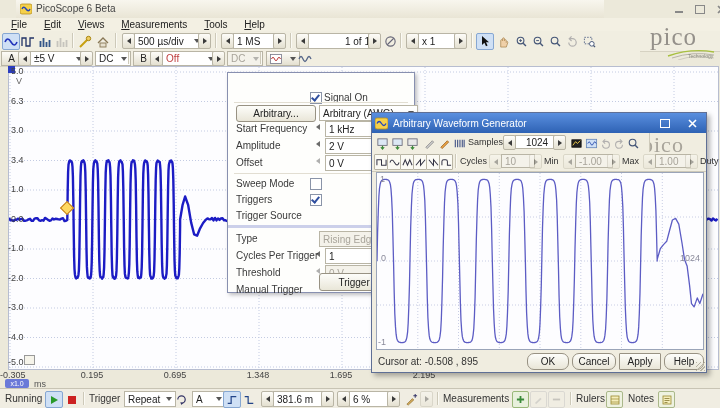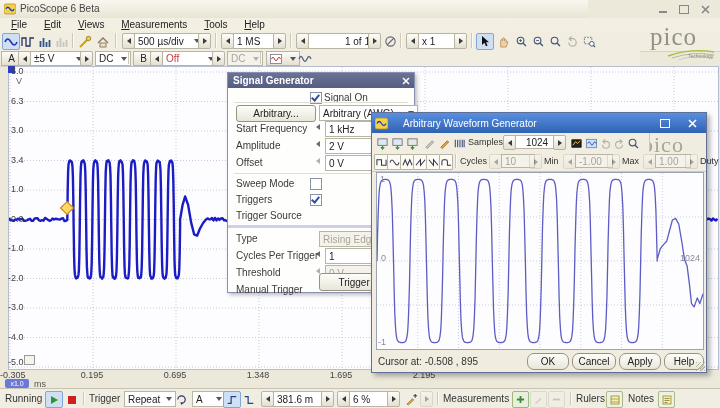--- a/index.html
+++ b/index.html
@@ -37,21 +37,21 @@
       border-radius:1px;display:flex;align-items:center;justify-content:center}
   .grip{position:absolute;right:1px;bottom:1px;width:9px;height:9px;
       background:repeating-linear-gradient(135deg,#b8b4a4 0 1px,transparent 1px 3px)}
   svg{display:block}
 </style>
 </head>
 <body>
 
 <div id="app">
 
-  <div class="abs" style="left:0;top:0;width:588px;height:18px;background:linear-gradient(#f8f6ee,#e9e5d5);border-bottom:1px solid #d8d4c4">
+  <div class="abs" style="left:16px;top:0;width:588px;height:18px;background:linear-gradient(#f8f6ee,#e9e5d5);border-bottom:1px solid #d8d4c4">
     <svg class="abs" style="left:4px;top:3px" width="12" height="12" viewBox="0 0 12 12">
         <rect x="0" y="1" width="12" height="10" rx="2" fill="#f5d04a" stroke="#b89020" stroke-width="0.8"></rect>
         <path d="M2 6 Q3.5 2.5 6 6 T10 6" fill="none" stroke="#2244bb" stroke-width="1.4"></path>
       </svg>
     <div class="lb" style="left:20px;top:3px;font-size:10px;color:#444">PicoScope 6 Beta</div>
     <div class="winbtn" style="left:655px;top:3px">
         <span style="width:8px;height:0;border-bottom:2px solid #888;margin-top:6px"></span>
       </div>
     <div class="winbtn" style="left:676px;top:3px">
         <span style="width:8px;height:7px;border:1.4px solid #888"></span>
@@ -288,26 +288,20 @@
     <div class="tk" style="left:68px;top:0;width:48px;text-align:center">0.195</div>
     <div class="tk" style="left:151px;top:0;width:48px;text-align:center">0.695</div>
     <div class="tk" style="left:234px;top:0;width:48px;text-align:center">1.348</div>
     <div class="tk" style="left:317px;top:0;width:48px;text-align:center">1.695</div>
     <div class="tk" style="left:400px;top:0;width:48px;text-align:center">2.195</div>
   </div>
   <div class="abs" style="left:5px;top:379px;width:24px;height:9px;background:#6a79d8;border-radius:2px;color:#fff;font-size:7px;text-align:center;line-height:9px">x1.0</div>
   <div class="tk" style="left:34px;top:379px;color:#555">ms</div>
 
   <div class="abs" style="left:227px;top:72px;width:186px;height:219px;background:#fefefc;border:1px solid #8890b0;box-shadow:2px 2px 4px rgba(0,0,0,.25);z-index:20">
-    <div class="abs" style="left:0;top:0;width:186px;height:15px;background:linear-gradient(#6a7296,#555d81);display:flex;align-items:center">
-      <span style="color:#fff;font-size:10px;font-weight:bold;padding-left:5px">Signal Generator</span>
-      <svg style="margin-left:auto;margin-right:4px" width="8" height="8" viewBox="0 0 8 8">
-          <path d="M1 1L7 7M7 1L1 7" stroke="#fff" stroke-width="1.5"></path>
-        </svg>
-    </div>
     <div class="cb" style="left:82px;top:19px">
         <span class="ck"></span>
       </div>
     <div class="dlg-row-lb" style="left:96px;top:19px">Signal On</div>
     <div class="abs" style="left:6px;top:29px;width:174px;height:0;border-top:1px solid #e2ded2"></div>
     <div class="btn" style="left:8px;top:32px;width:78px;height:15px">Arbitrary...</div>
     <div class="fb" style="left:91px;top:32px;width:91px">
         <span>Arbitrary (AWG)</span>
         <span class="td"></span>
       </div>
@@ -352,21 +346,21 @@
     <div class="dlg-row-lb" style="top:204px;top:211px">Manual Trigger</div>
     <div class="btn" style="left:91px;top:200px;width:91px;height:16px">Trigger Now</div>
   </div>
 
   <div class="abs" style="left:371px;top:112px;width:334px;height:259px;background:#f0ede0;border:1px solid #5f6f95;box-shadow:3px 3px 5px rgba(0,0,0,.3);z-index:30">
     <div class="abs" style="left:0;top:0;width:334px;height:20px;background:linear-gradient(#5a8fdf,#2e62b4);display:flex;align-items:center">
       <svg style="margin-left:3px" width="13" height="13" viewBox="0 0 13 13">
           <rect x="0" y="1" width="13" height="11" rx="2" fill="#f5d04a" stroke="#b89020" stroke-width="0.8"></rect>
           <path d="M2 6.5Q4 2.5 6.5 6.5T11 6.5" fill="none" stroke="#2244bb" stroke-width="1.3"></path>
         </svg>
-      <span style="color:#fff;font-size:10px;padding-left:15px">Arbitrary Waveform Generator</span>
+      <span style="color:#fff;font-size:10px;padding-left:5px">Arbitrary Waveform Generator</span>
       <span class="winbtn" style="left:285px;top:4px">
           <span style="width:8px;height:7px;border:1.4px solid #fff"></span>
         </span>
       <span class="winbtn" style="left:313px;top:4px">
           <svg width="9" height="9" viewBox="0 0 9 9">
             <path d="M1 1L8 8M8 1L1 8" stroke="#fff" stroke-width="1.6"></path>
           </svg>
         </span>
     </div>
 
@@ -522,21 +516,21 @@
       </svg>
       <div class="tk" style="left:3px;top:1px;color:#8a8a9a">1</div>
       <div class="tk" style="left:4px;top:80px;color:#8a8a9a">0</div>
       <div class="tk" style="left:1px;top:164px;color:#8a8a9a">-1</div>
       <div class="tk" style="left:303px;top:80px;color:#8a8a9a">1024</div>
     </div>
 
     <div class="lb" style="left:6px;top:243px;color:#333">Cursor at: -0.508 , 895</div>
     <div class="btn" style="left:155px;top:240px;width:40px;height:15px;border-radius:7px">OK</div>
     <div class="btn" style="left:200px;top:240px;width:42px;height:15px;border-radius:7px">Cancel</div>
-    <div class="btn" style="left:247px;top:240px;width:40px;height:15px;border-radius:7px">Apply</div>
+    <div class="btn" style="left:247px;top:240px;width:40px;height:15px;border-radius:1px">Apply</div>
     <div class="btn" style="left:292px;top:240px;width:38px;height:15px;border-radius:7px">Help</div>
     <div class="grip"></div>
   </div>
 
   <div class="abs" style="left:0;top:388px;width:720px;height:20px;background:#f0ede2;border-top:1px solid #c8c4b4">
     <div class="lb" style="left:5px;top:4px">Running</div>
     <div class="ib on" style="left:45px;top:2px">
         <svg width="10" height="10" viewBox="0 0 10 10">
           <path d="M2 1l7 4-7 4z" fill="#2a9a2a"></path>
         </svg>

